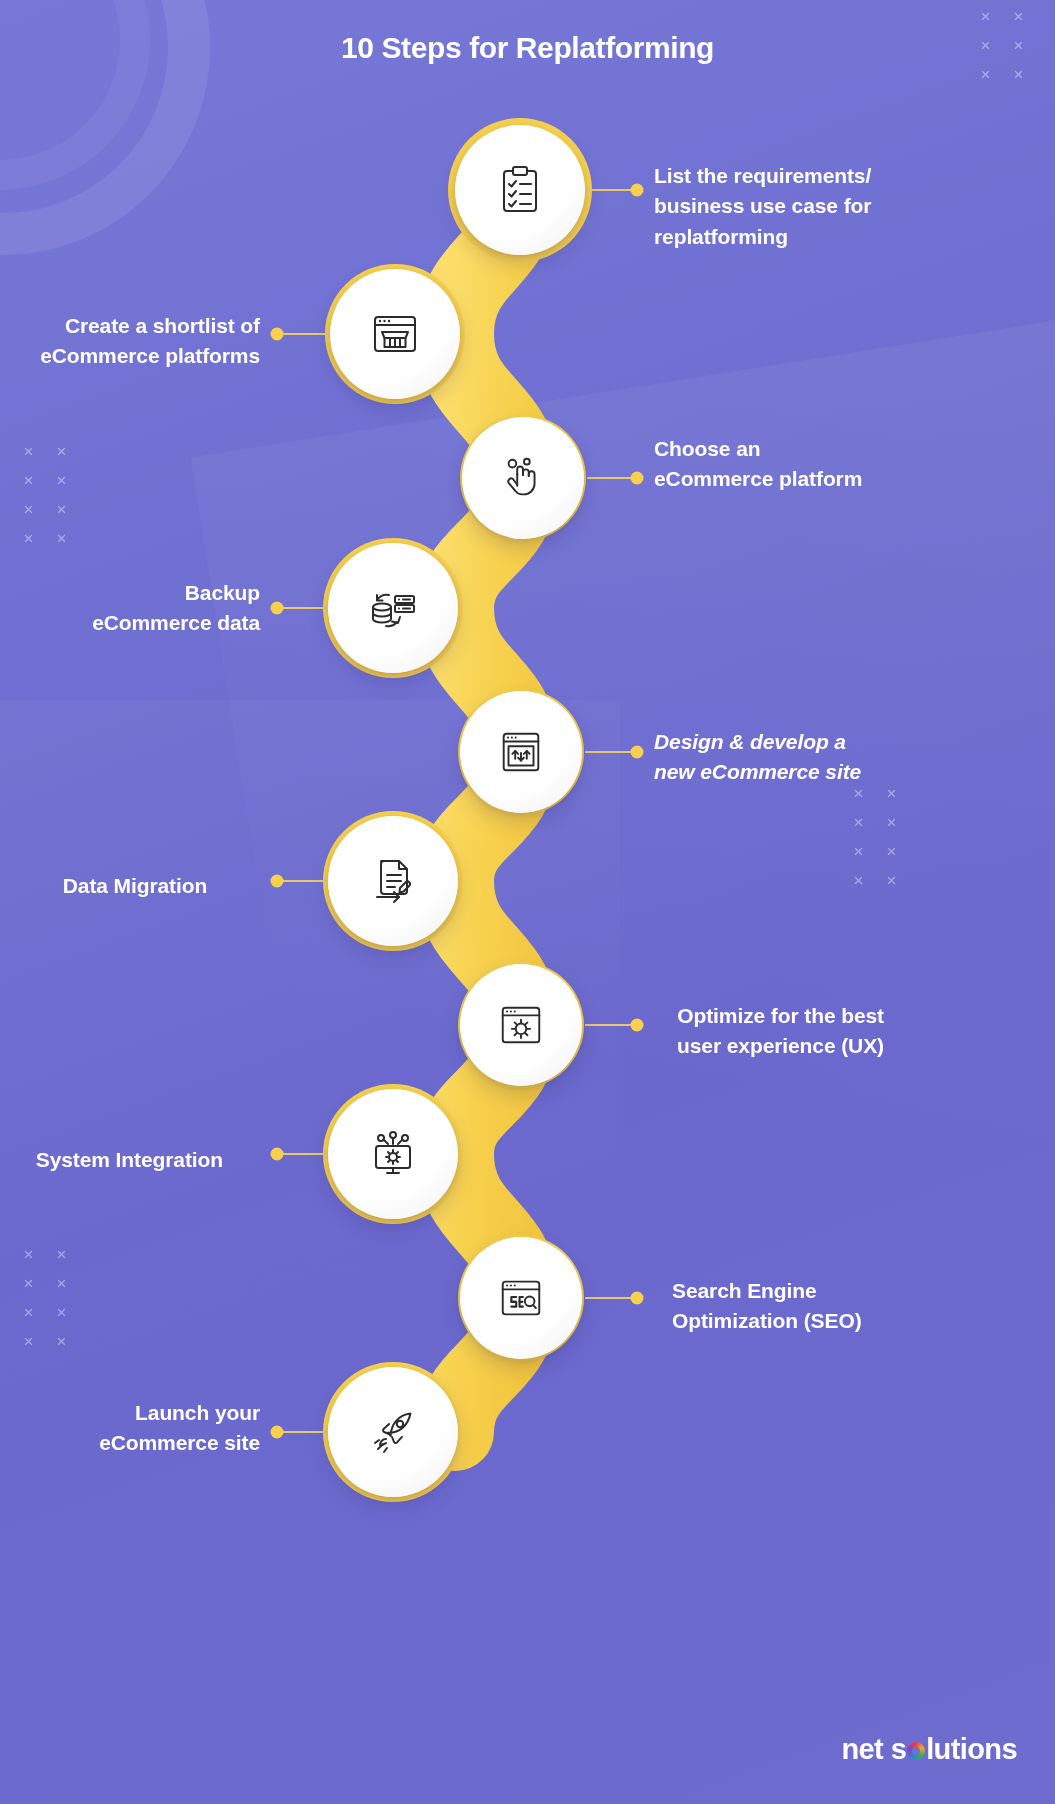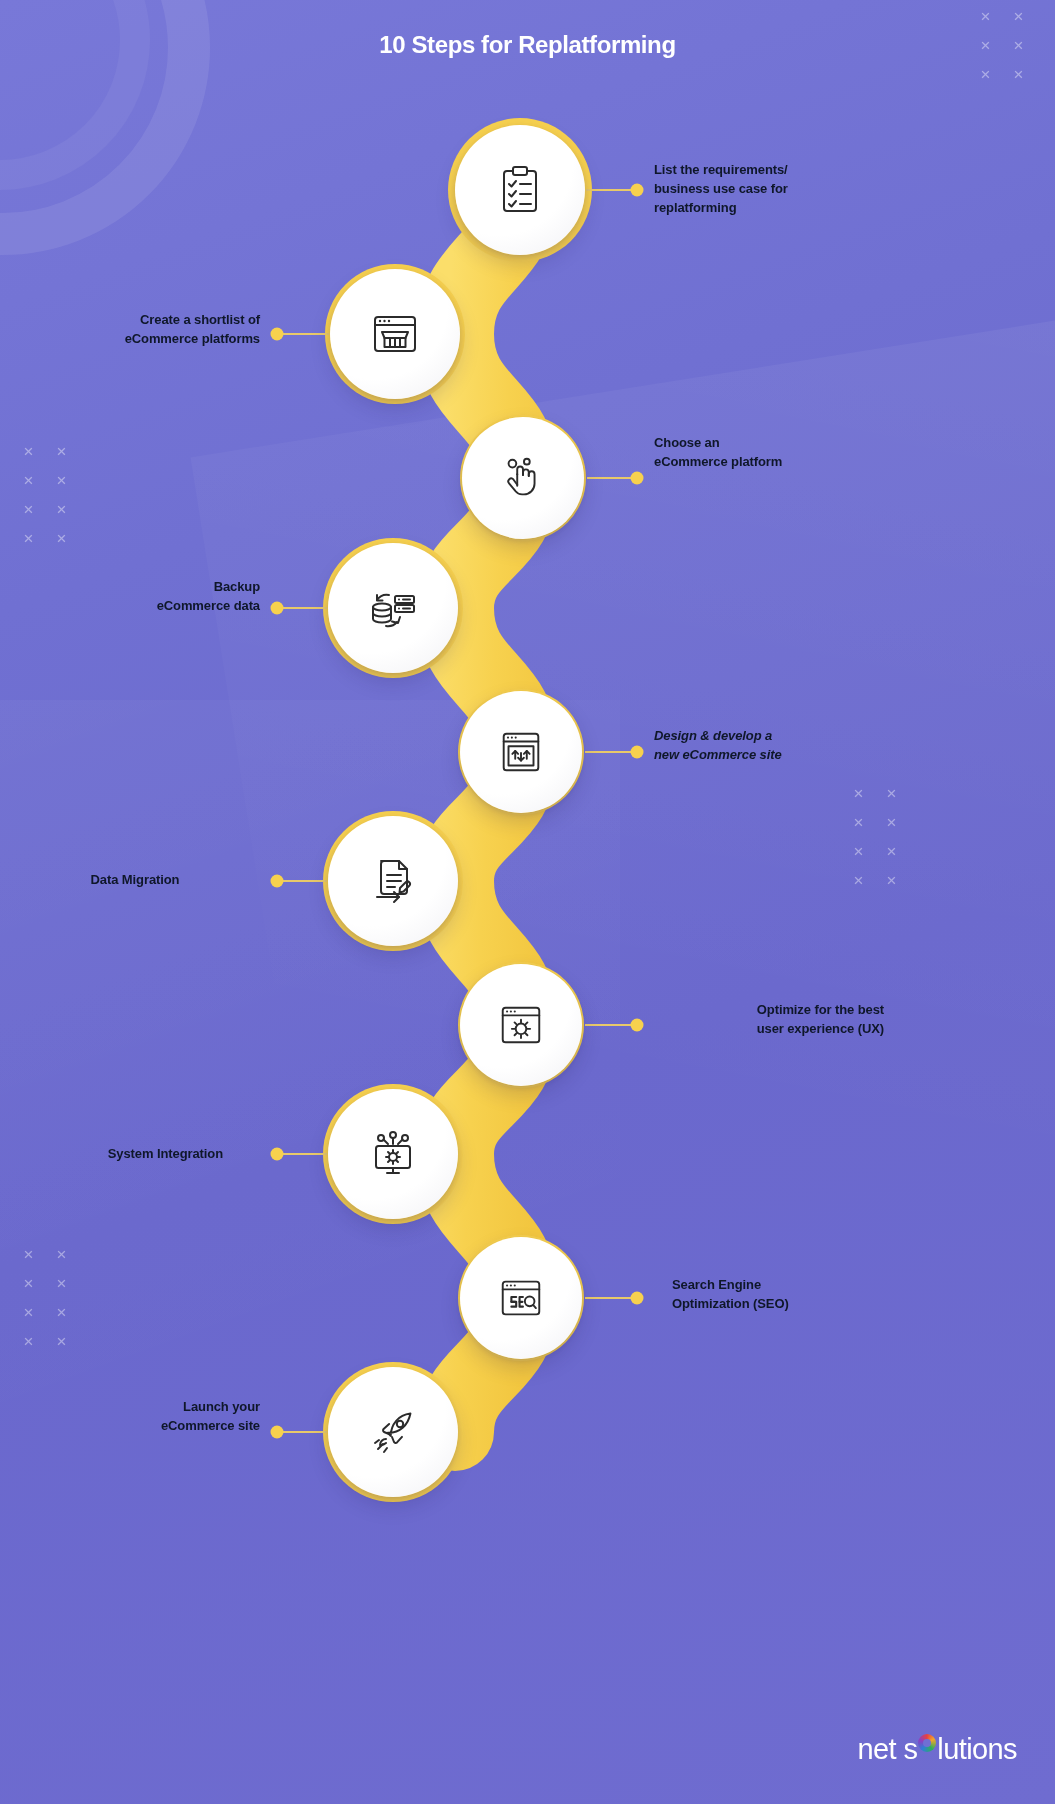--- a/index.html
+++ b/index.html
@@ -44,51 +44,51 @@
   .xgrid span {
     font-size:17px; line-height:17px; color:rgba(255,255,255,0.42);
     font-family:"Liberation Sans", sans-serif; font-weight:400;
     text-align:center; width:17px;
   }
 
   
   .title {
     position:absolute; top:31px; left:0; width:1055px;
     text-align:center; color:#ffffff;
-    font-size:24px; font-weight:bold; letter-spacing:-0.4px;
+    font-size:30px; font-weight:bold; letter-spacing:-0.4px;
   }
 
   
   #path-svg { position:absolute; left:0; top:0; width:1055px; height:1804px; }
 
   
   .node {
     position:absolute; border-radius:50%;
     background:radial-gradient(circle at 34% 28%, #ffffff 58%, #f0f0f4 100%);
     box-shadow:0 9px 20px rgba(40,30,90,0.18), 0 2px 5px rgba(40,30,90,0.12);
     display:flex; align-items:center; justify-content:center;
   }
   .node.big  { width:130px; height:130px; }
   .node.small{ width:122px; height:122px; }
   .node svg { display:block; }
 
   
   .label {
-    position:absolute; color:#0f172a;
-    font-size:13px; font-weight:bold; line-height:1.45;
+    position:absolute; color:#ffffff;
+    font-size:21px; font-weight:bold; line-height:1.45;
     letter-spacing:-0.1px; white-space:pre-line;
   }
   .label.right { text-align:left; }
   .label.left  { text-align:right; }
 
   
   .logo {
     position:absolute; right:38px; bottom:38px;
-    display:flex; align-items:flex-start;
-    color:#ffffff; font-size:29px; font-weight:400; letter-spacing:-0.6px;
+    display:flex; align-items:center;
+    color:#ffffff; font-size:29px; font-weight:700; letter-spacing:-0.6px;
   }
   .logo .ring {
     display:inline-block; width:18px; height:18px; border-radius:50%;
     margin:0 1px; position:relative; top:1px;
     background:conic-gradient(#e8413f 0deg,#f3a52c 60deg,#2fae5a 140deg,#2f7fd6 215deg,#8b3fc4 290deg,#e8413f 360deg);
   }
   .logo .ring::after {
     content:""; position:absolute; inset:5px; border-radius:50%;
     background:#6f6fd4;
   }

